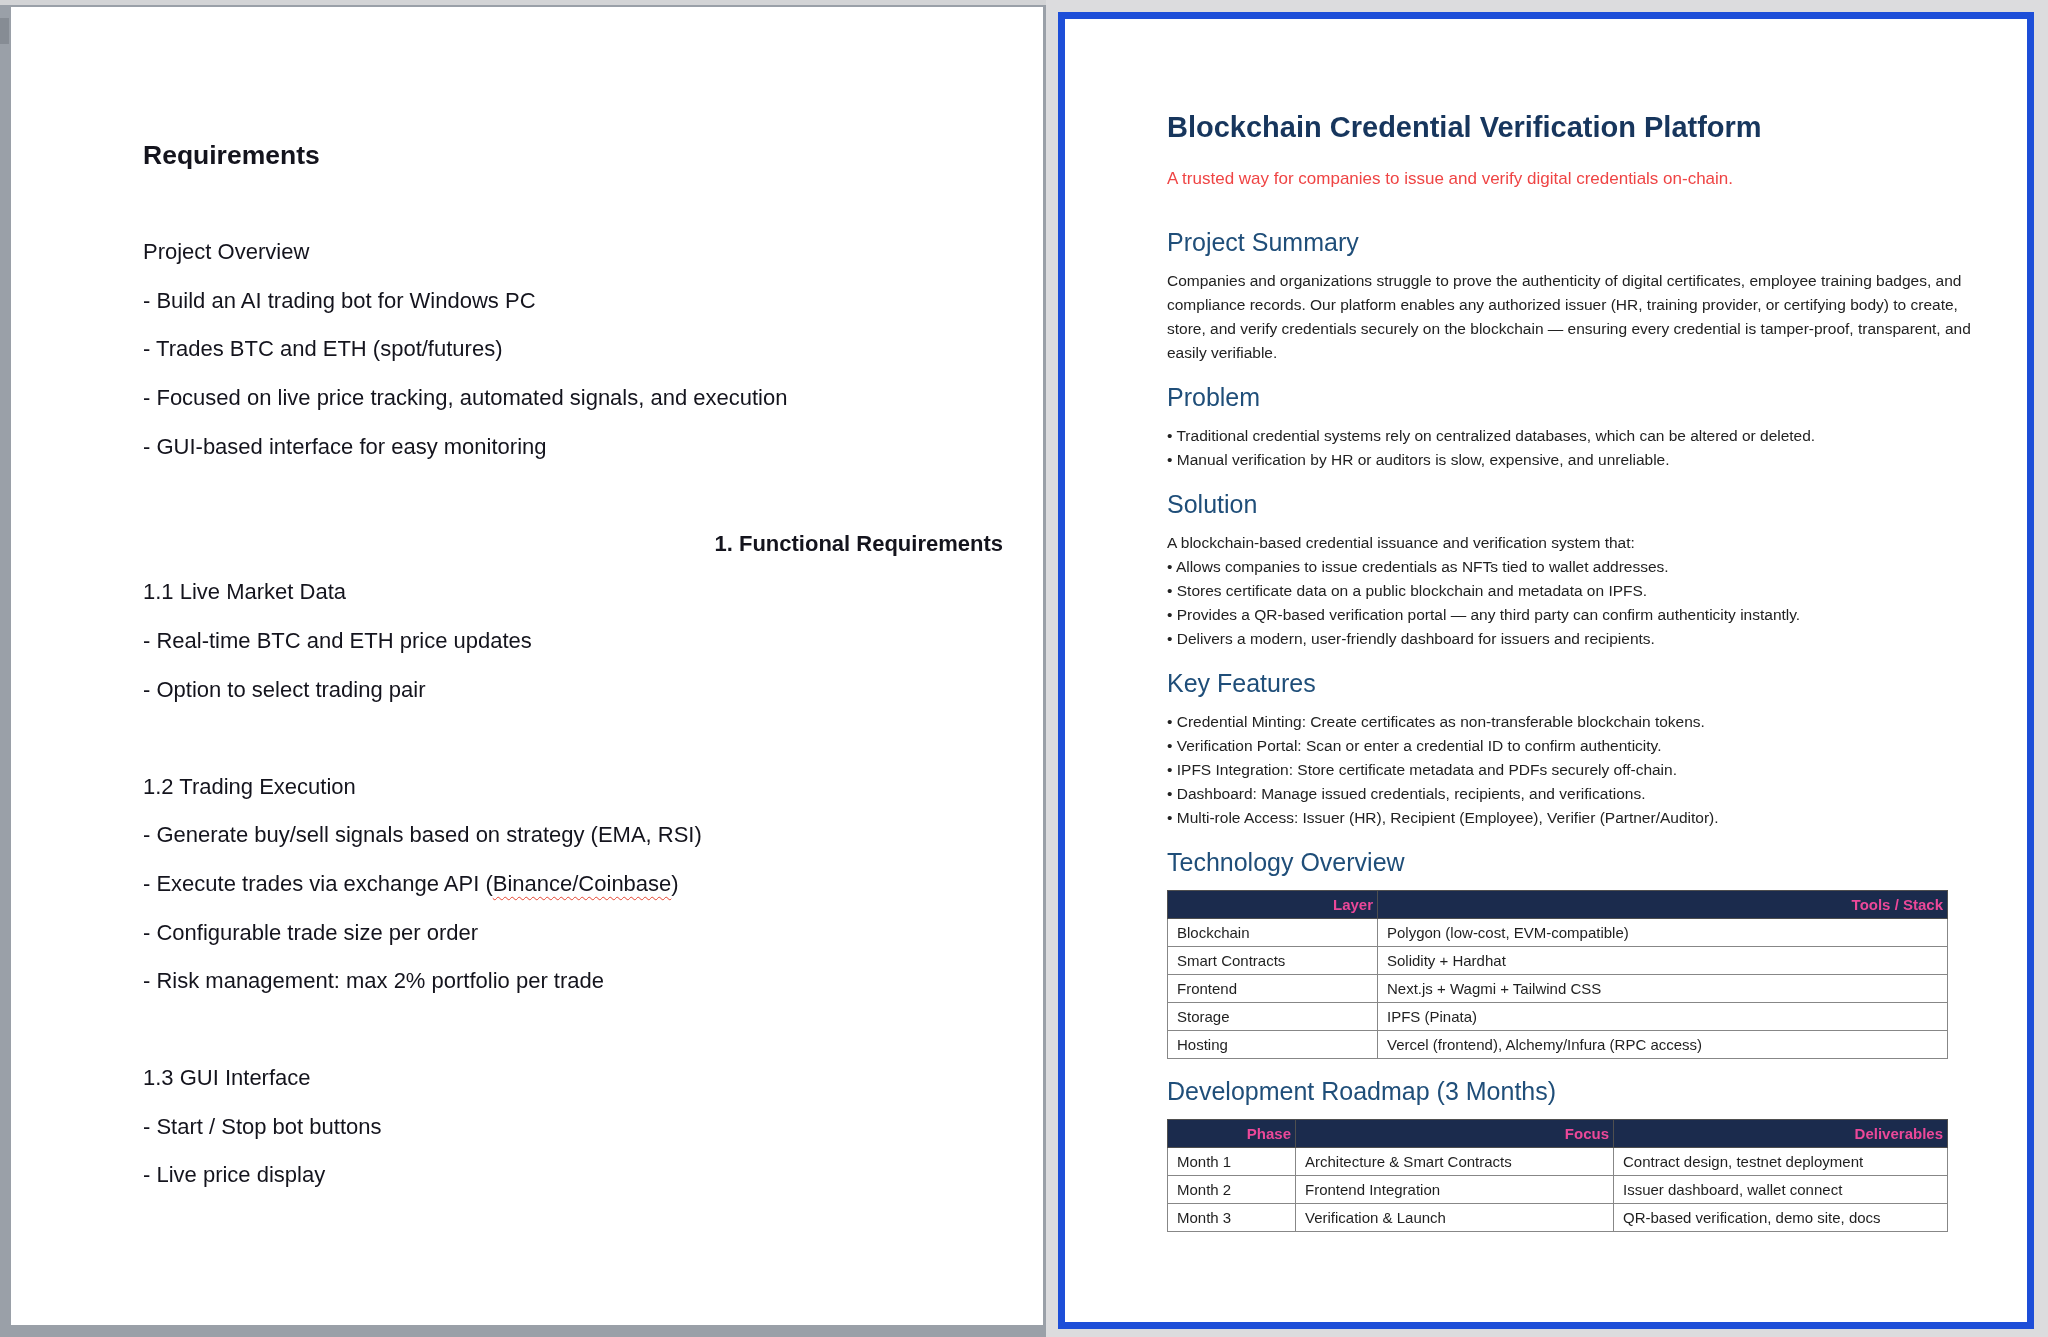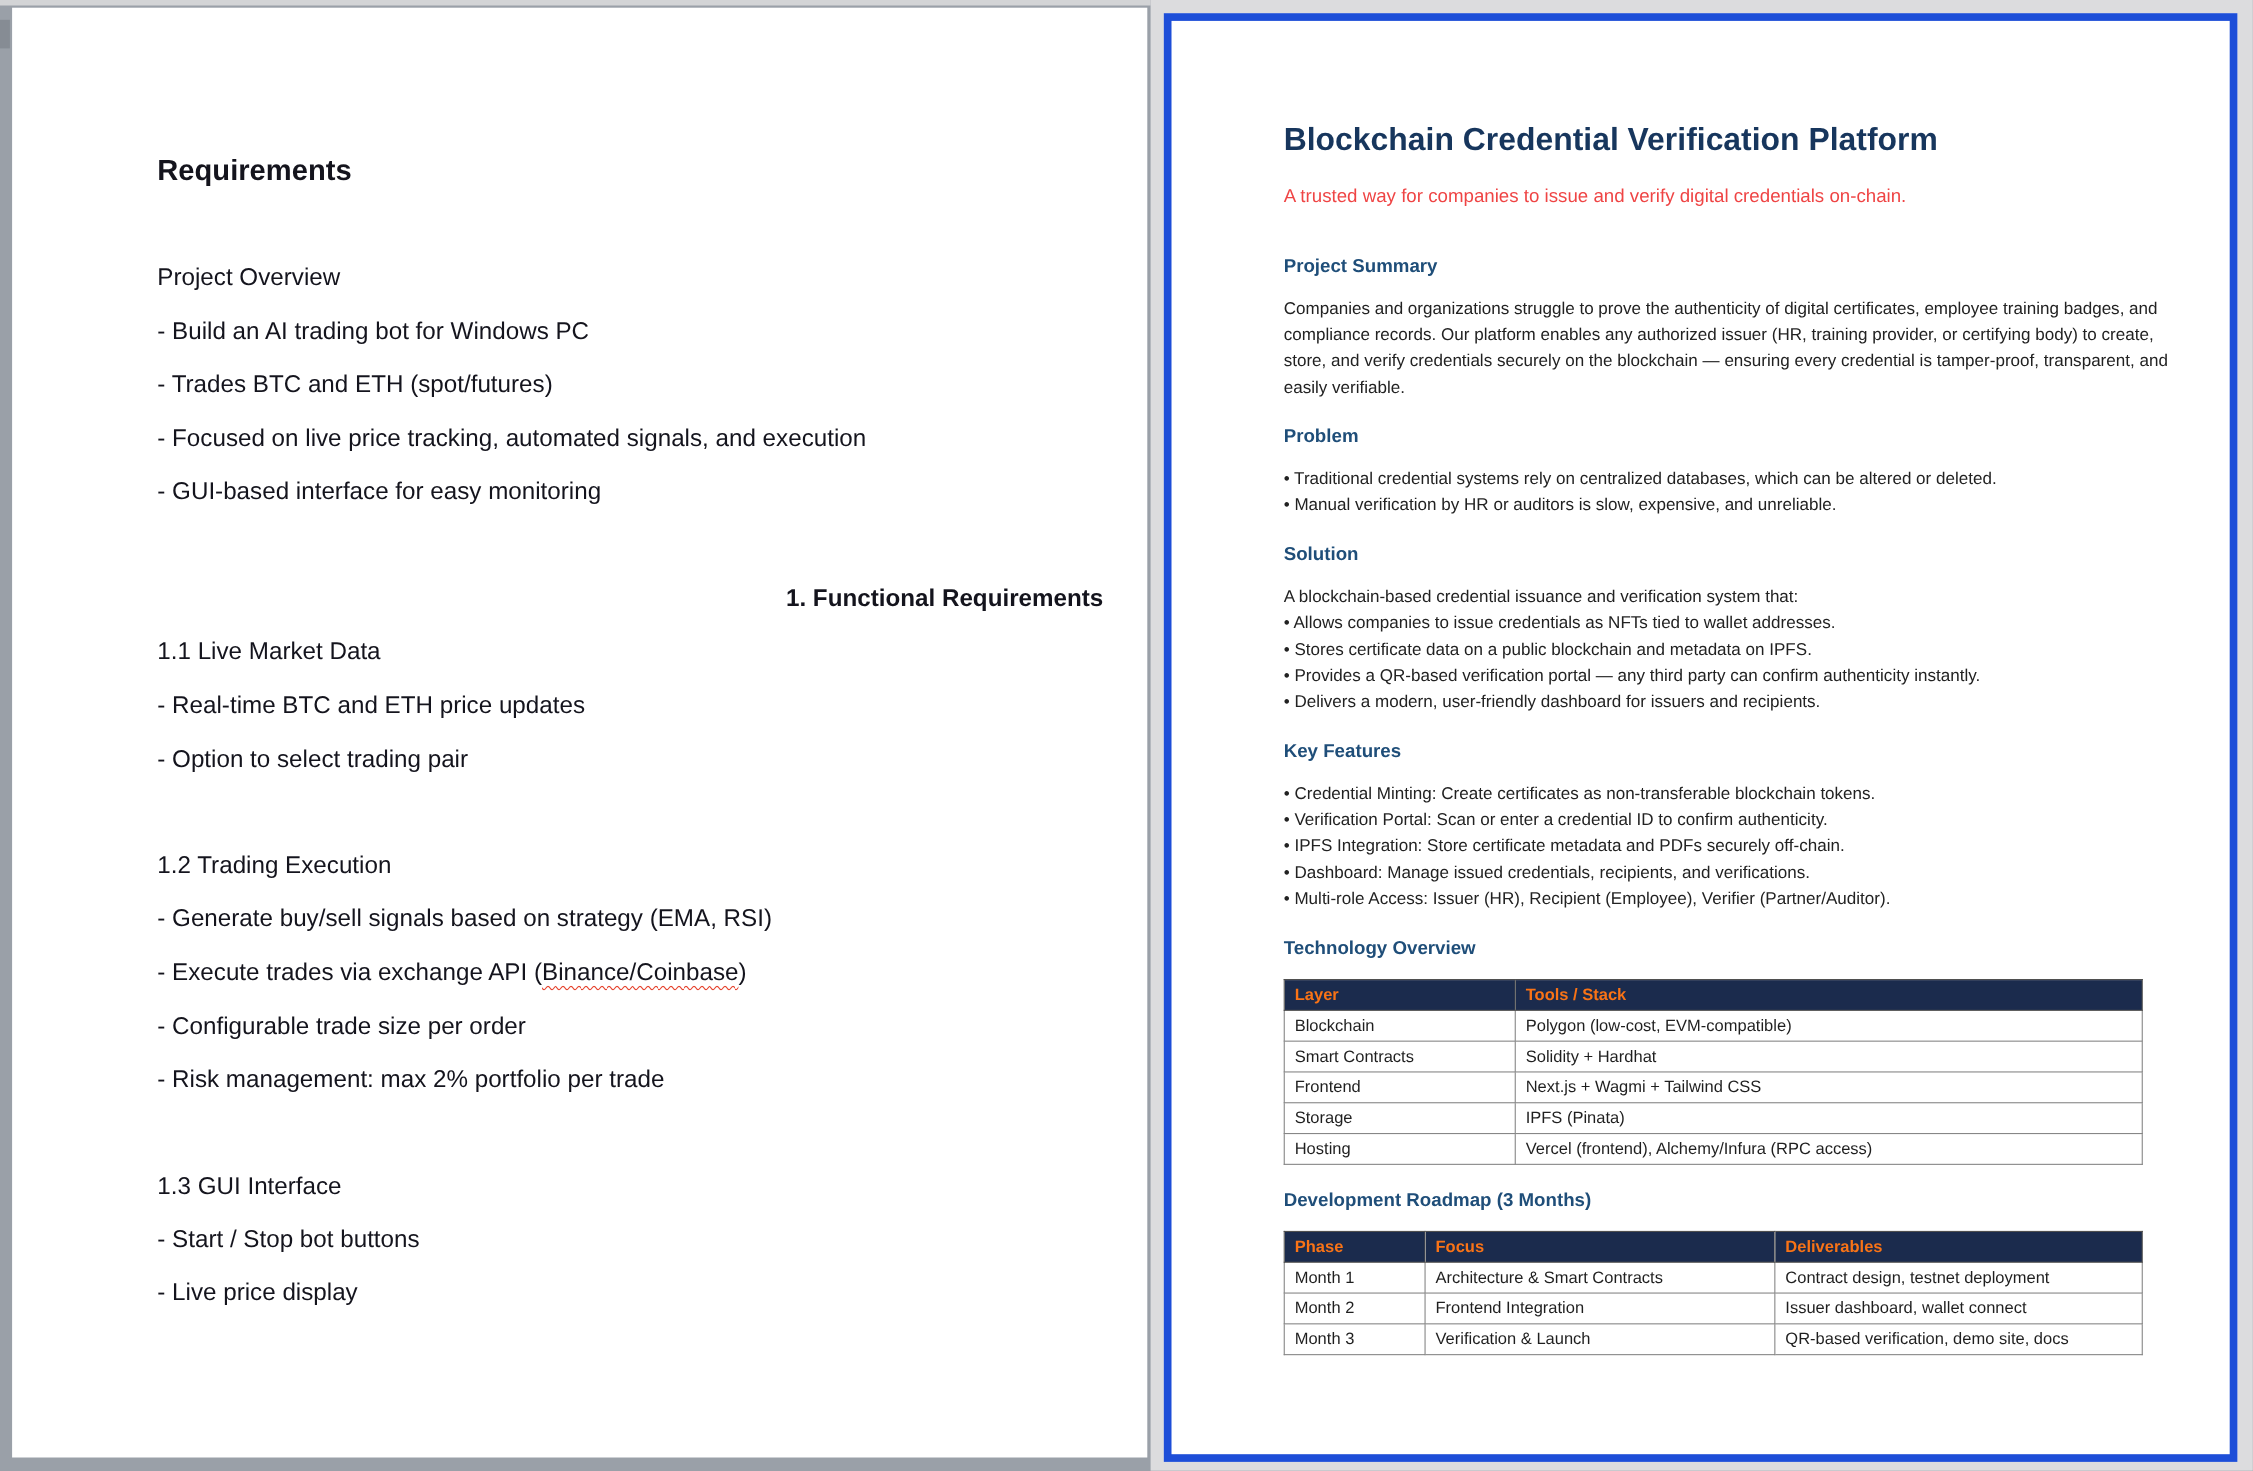--- a/index.html
+++ b/index.html
@@ -50,34 +50,34 @@
   }
   .r-title{
     font-size:29px;line-height:34px;font-weight:bold;color:#17365d;
     white-space:nowrap;
   }
   .r-subtitle{
     margin-top:24px;font-size:17px;line-height:22px;color:#ef4444;
     white-space:nowrap;
   }
   .r-h2{
-    margin:19px 0 14px 0;font-size:17px;line-height:26px;font-weight:bold;color:#1f4e79;
+    margin:19px 0 14px 0;font-size:25px;line-height:26px;font-weight:normal;color:#1f4e79;
     white-space:nowrap;
   }
   .r-h2.first{margin-top:39px;}
   .r-para{margin:0;font-size:15.5px;line-height:24px;width:806px;}
   .r-line{font-size:15.5px;line-height:24px;white-space:nowrap;}
   table.r-table{
     border-collapse:collapse;table-layout:fixed;
     margin-top:15px;width:780px;
     font-size:15px;
     border:1px solid #4f4f4f;
   }
   table.r-table th{
-    background:#1b2b4d;color:#f97316;font-weight:bold;text-align:left;
+    background:#1b2b4d;color:#ec4899;font-weight:bold;text-align:right;
     height:27px;padding:0 4px 0 9px;border:1px solid #4f4f4f;
     white-space:nowrap;overflow:hidden;
   }
   table.r-table td{
     height:27px;padding:0 4px 0 9px;border:1px solid #878787;
     color:#1f1f1f;background:#ffffff;
     white-space:nowrap;overflow:hidden;
   }
   .tech-c1{width:210px;} .tech-c2{width:570px;}
   .road-c1{width:128px;} .road-c2{width:318px;} .road-c3{width:334px;}

